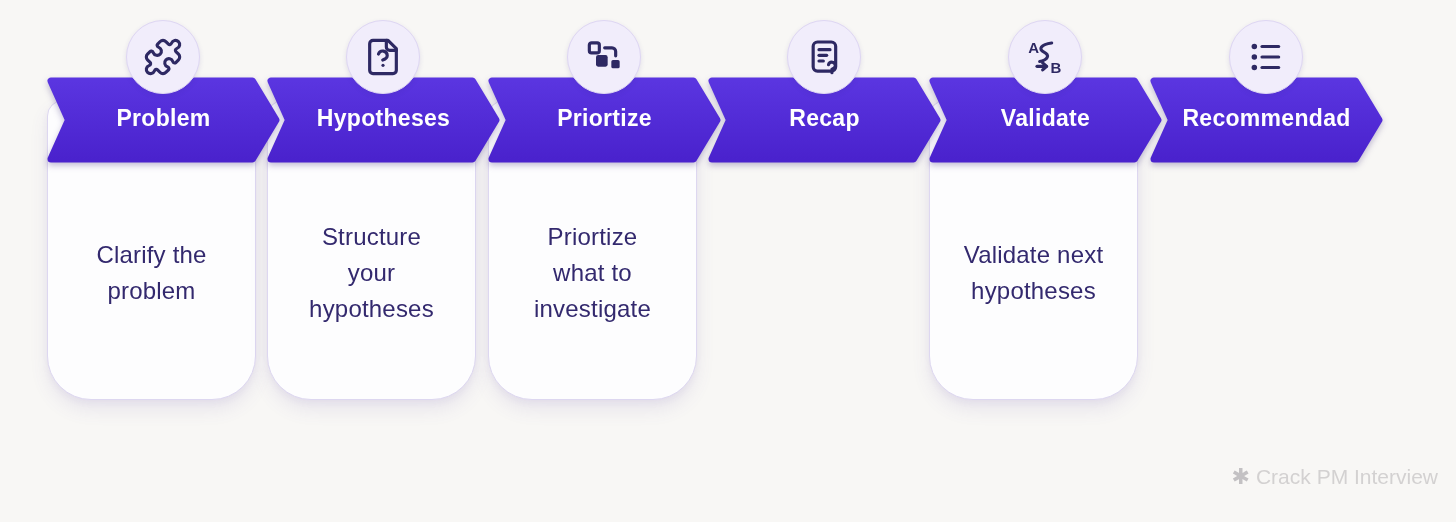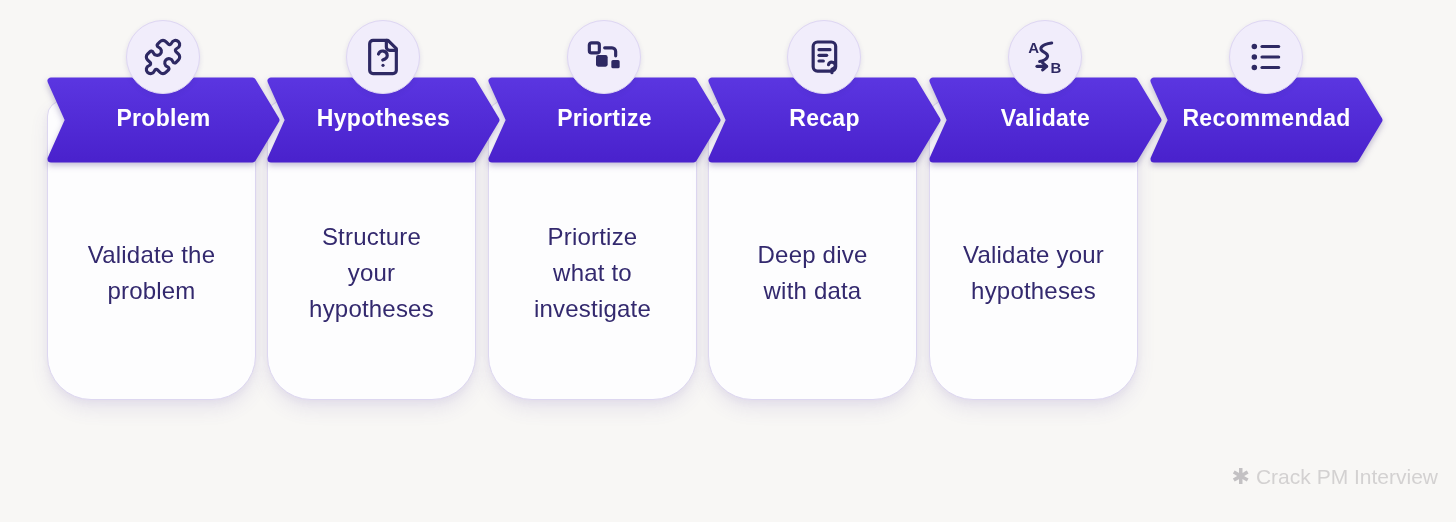--- a/index.html
+++ b/index.html
@@ -66,21 +66,21 @@
       <linearGradient id="bannerGrad" x1="0" y1="0" x2="0" y2="1">
         <stop offset="0" stop-color="#5a35e0"></stop>
         <stop offset="1" stop-color="#4a22cd"></stop>
       </linearGradient>
     </defs>
   </svg>
 
   <div id="steps-container">
     <div class="step-col" style="left: 47px;">
       <div class="card">
-        <div class="card-desc">Validate the
+        <div class="card-desc">Clarify the
 problem</div>
       </div>
       <div class="banner">
         <svg class="banner-svg" width="233" height="86" viewBox="0 0 233 86">
           <path d="M4 4 H205.5 L229 43 L205.5 82 H4 L21.5 43 Z" fill="url(#bannerGrad)" stroke="url(#bannerGrad)" stroke-width="7" stroke-linejoin="round"></path>
         </svg>
         <div class="banner-label">Problem</div>
       </div>
       <div class="icon-circle">
           <span>
@@ -133,24 +133,20 @@
               <rect x="3.2" y="3.5" width="6" height="6" rx="1.3"></rect>
               <rect x="7.2" y="10.8" width="7" height="7" rx="1.3" fill="#2e2963" stroke="none"></rect>
               <path d="M12.4 6.5h4.4a2.2 2.2 0 0 1 2.2 2.2v2.6"></path>
               <rect x="16.4" y="13.8" width="5" height="5" rx="1" fill="#2e2963" stroke="none"></rect>
             </svg>
           </span>
         </div>
     </div>
 
     <div class="step-col" style="left: 708px;">
-      <div class="card">
-        <div class="card-desc">Deep dive
-with data</div>
-      </div>
       <div class="banner">
         <svg class="banner-svg" width="233" height="86" viewBox="0 0 233 86">
           <path d="M4 4 H205.5 L229 43 L205.5 82 H4 L21.5 43 Z" fill="url(#bannerGrad)" stroke="url(#bannerGrad)" stroke-width="7" stroke-linejoin="round"></path>
         </svg>
         <div class="banner-label">Recap</div>
       </div>
       <div class="icon-circle">
           <span>
             <svg width="40" height="40" viewBox="0 0 24 24" fill="none" stroke="#2e2963" stroke-width="1.9" stroke-linecap="round" stroke-linejoin="round">
               <rect x="5.5" y="3" width="13.5" height="17.5" rx="2.6"></rect>
@@ -159,21 +155,21 @@
               <path d="M9 14.4h2.6"></path>
               <path d="M14.7 16.6a2.1 2.1 0 0 1 4.1.7c0 1.4-2.05 2.1-2.05 2.1"></path>
               <path d="M16.75 21.4h.01"></path>
             </svg>
           </span>
         </div>
     </div>
 
     <div class="step-col" style="left: 929px;">
       <div class="card">
-        <div class="card-desc">Validate your
+        <div class="card-desc">Validate next
 hypotheses</div>
       </div>
       <div class="banner">
         <svg class="banner-svg" width="233" height="86" viewBox="0 0 233 86">
           <path d="M4 4 H205.5 L229 43 L205.5 82 H4 L21.5 43 Z" fill="url(#bannerGrad)" stroke="url(#bannerGrad)" stroke-width="7" stroke-linejoin="round"></path>
         </svg>
         <div class="banner-label">Validate</div>
       </div>
       <div class="icon-circle">
           <span>

